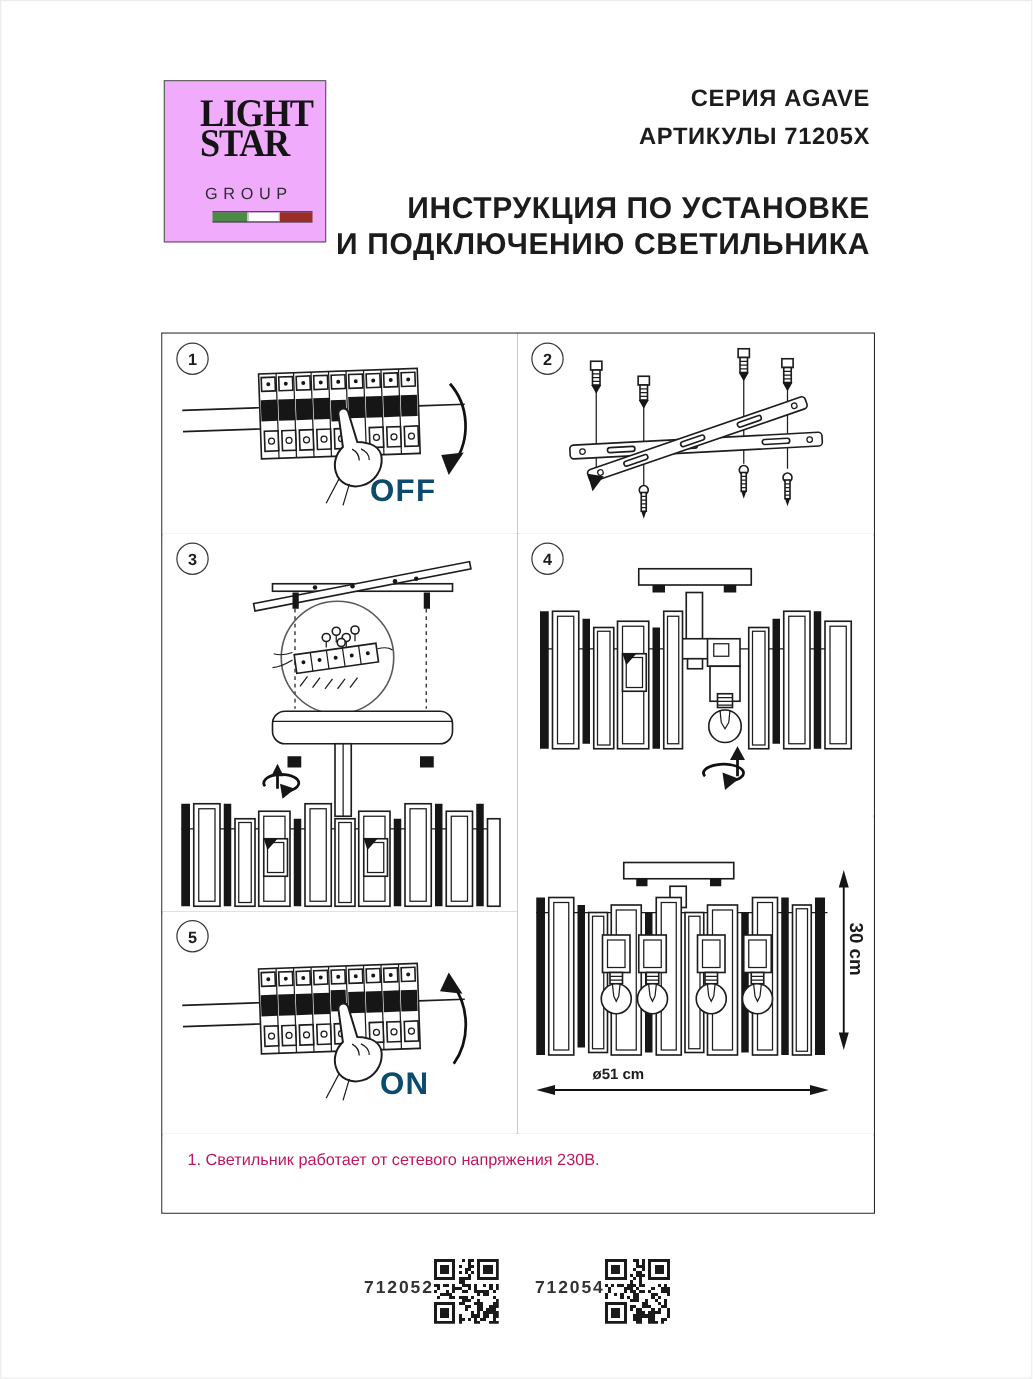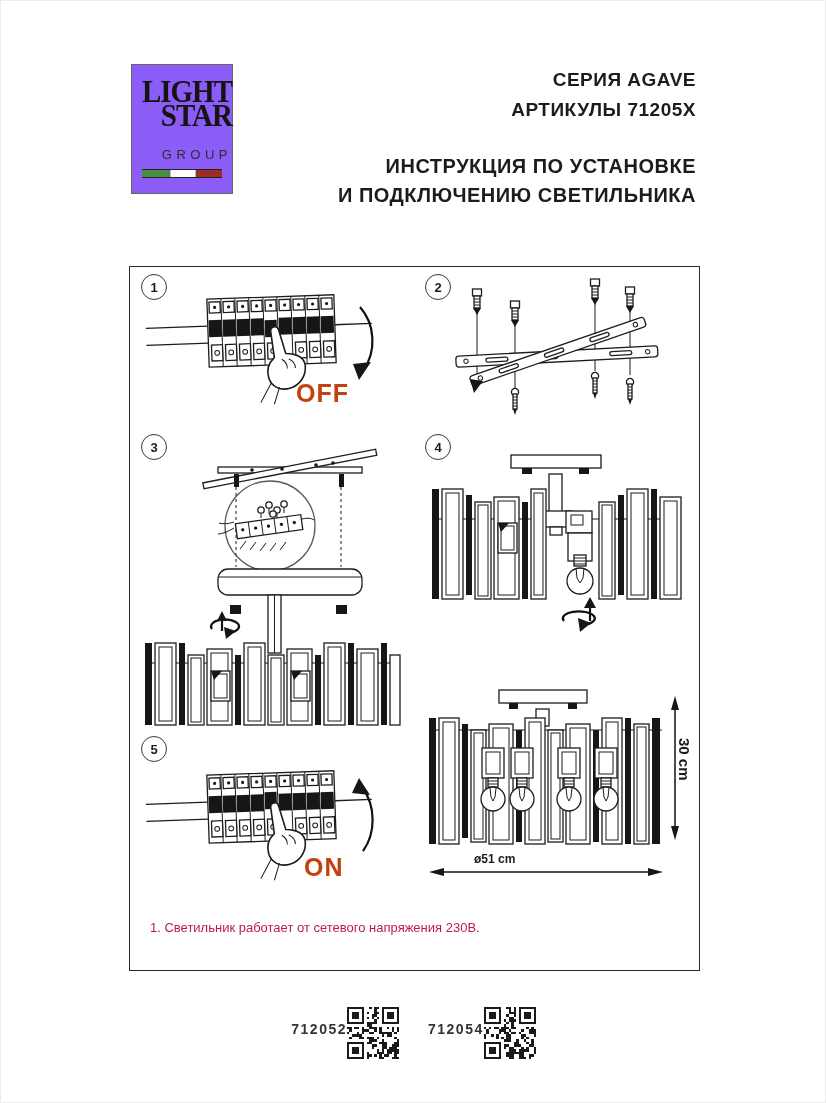--- a/index.html
+++ b/index.html
@@ -2,37 +2,37 @@
 <html><head>
 <meta charset="utf-8">
 <style>
   html,body{margin:0;padding:0;background:#fff;}
   body{width:826px;height:1103px;position:relative;overflow:hidden;
        font-family:"Liberation Sans", sans-serif;color:#1c1c1c;}
   .page{position:absolute;inset:0;border:1px solid #ececec;background:#fff;}
 
   
   .logo-box{position:absolute;left:130px;top:63px;width:100px;height:128px;
-            border:1px solid #666;background:#8b5cf6;text-align:right;}
+            border:1px solid #666;background:#f0abfc;text-align:left;padding-left:28px;}
   .logo-word{font-family:"Liberation Serif", serif;font-weight:700;
              font-size:29px;line-height:24px;letter-spacing:-1px;color:#141414;
              transform:scaleY(1.08);}
   .logo-stack{margin-top:14px;}
   .logo-group{margin-top:20px;font-size:13px;letter-spacing:4.5px;color:#2e2e2e;
               padding-left:4px;}
   .logo-flag{margin:7px 10px 0 10px;height:7px;border-top:1.5px solid #222;
              border-bottom:1.5px solid #222;display:flex;}
   .logo-flag span{height:100%;}
   .flag-green{flex:1.2;}
   .flag-white{flex:1;background:#fff;border-left:1px solid #bbb;border-right:1px solid #bbb;}
   .flag-red{flex:1.1;}
 
   .head-text{position:absolute;right:129px;top:64px;text-align:right;}
   .head-series{font-size:19px;font-weight:700;line-height:30px;letter-spacing:.5px;}
-  .head-title{margin-top:27px;font-size:20px;font-weight:700;line-height:29px;letter-spacing:.5px;}
+  .head-title{margin-top:27px;font-size:24px;font-weight:700;line-height:29px;letter-spacing:.5px;}
 
   
   .table{position:absolute;left:128px;top:265px;width:569px;height:703px;
          border:1.5px solid #2a2a2a;}
   .cell{position:absolute;background:#fff;}
   .vline{position:absolute;left:283px;top:0;width:1.5px;height:640px;background:#2a2a2a;}
   .hl{position:absolute;height:1.5px;background:#2a2a2a;}
   .hl.l1{left:0;width:284px;top:160px;}
   .hl.l2{left:0;width:284px;top:462px;}
   .hl.r1{left:284px;width:285px;top:160px;}
@@ -45,21 +45,21 @@
   #c4{left:284px;top:160px;width:285px;height:225px;}
   #c5{left:0;top:462px;width:284px;height:178px;}
   #c6{left:284px;top:385px;width:285px;height:255px;}
   #notes{left:0;top:640px;width:569px;height:63px;}
 
   .stepnum{position:absolute;left:11px;top:7px;width:24px;height:24px;border:1.4px solid #3a3a3a;
            border-radius:50%;font-size:13px;font-weight:600;display:flex;align-items:center;
            justify-content:center;background:#fff;z-index:3;}
   .cell svg{position:absolute;left:0;top:0;}
 
-  .switch-label{position:absolute;font-size:25px;font-weight:600;letter-spacing:1px;color:#c2410c;}
+  .switch-label{position:absolute;font-size:25px;font-weight:600;letter-spacing:1px;color:#0c4a6e;}
   #c1 .switch-label{left:166px;top:112px;}
   #c5 .switch-label{left:174px;top:124px;}
 
   .dim-d{position:absolute;left:60px;top:200px;width:145px;text-align:left;
          font-size:12px;font-weight:700;}
   .dim-h{position:absolute;left:262px;top:86px;height:70px;writing-mode:vertical-rl;
          font-size:15px;font-weight:700;}
 
   .note-line{position:absolute;left:20px;font-size:13px;color:#be185d;}
   .note-line.n1{top:13px;}

